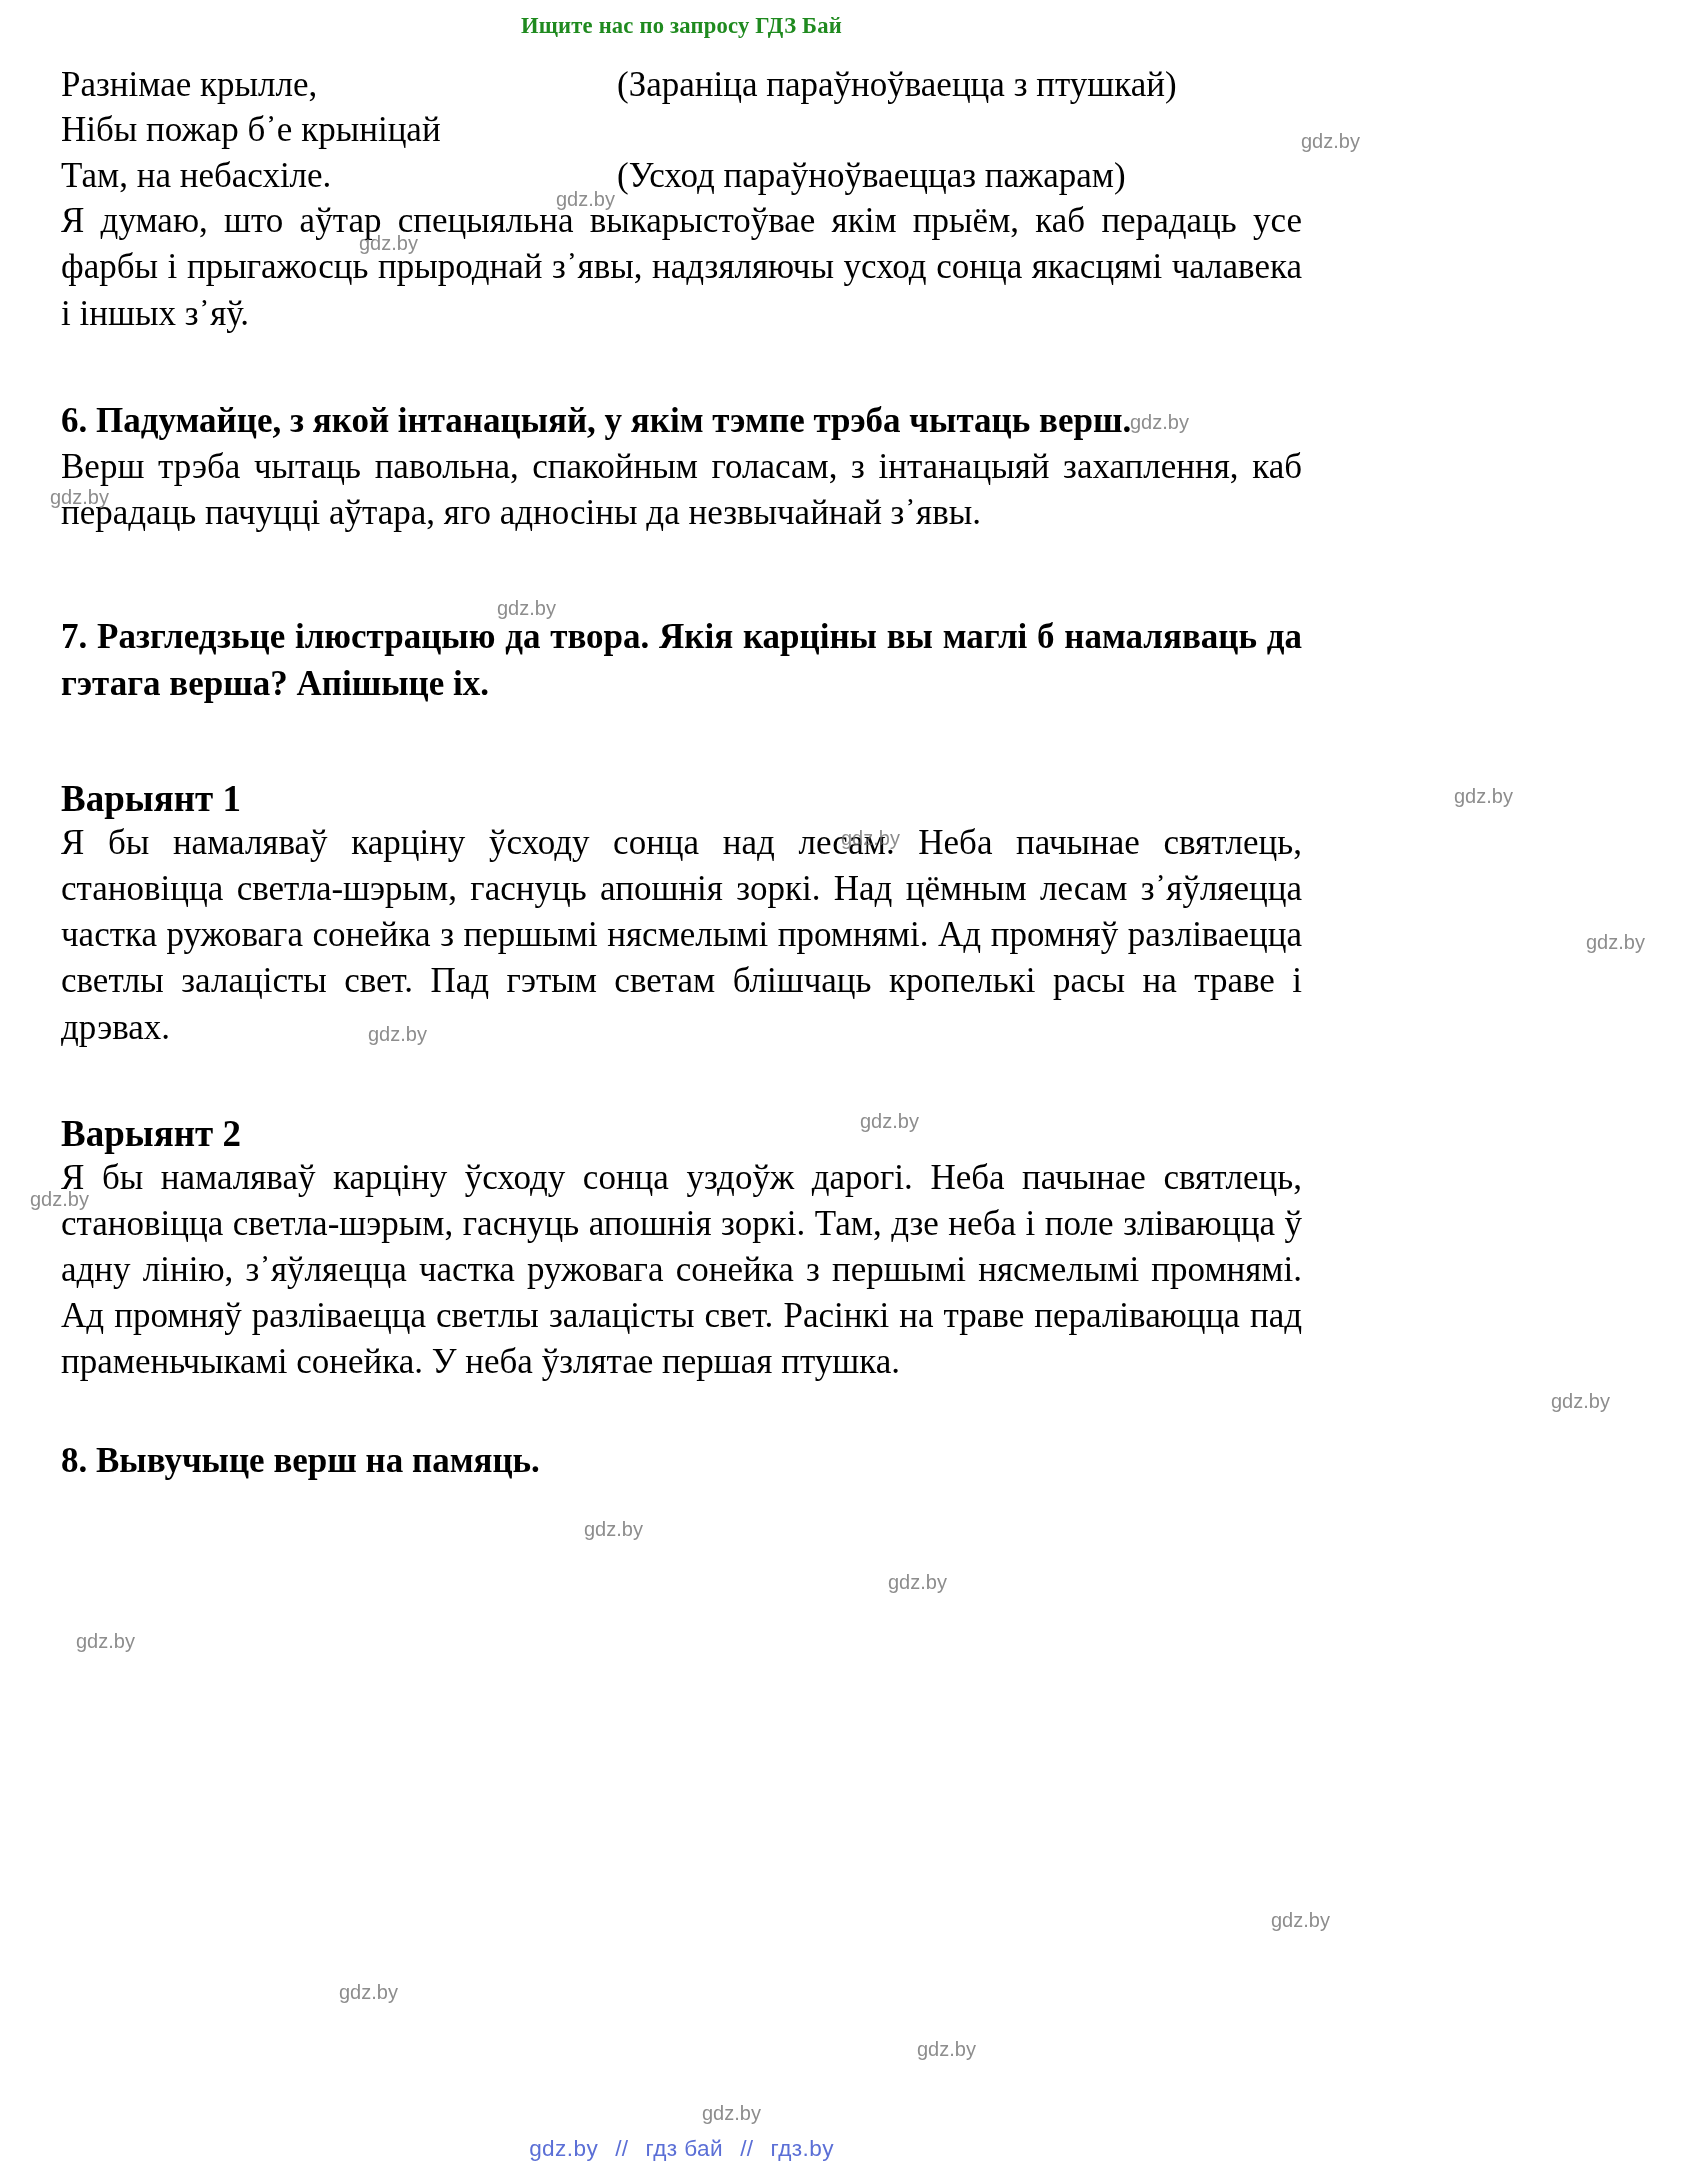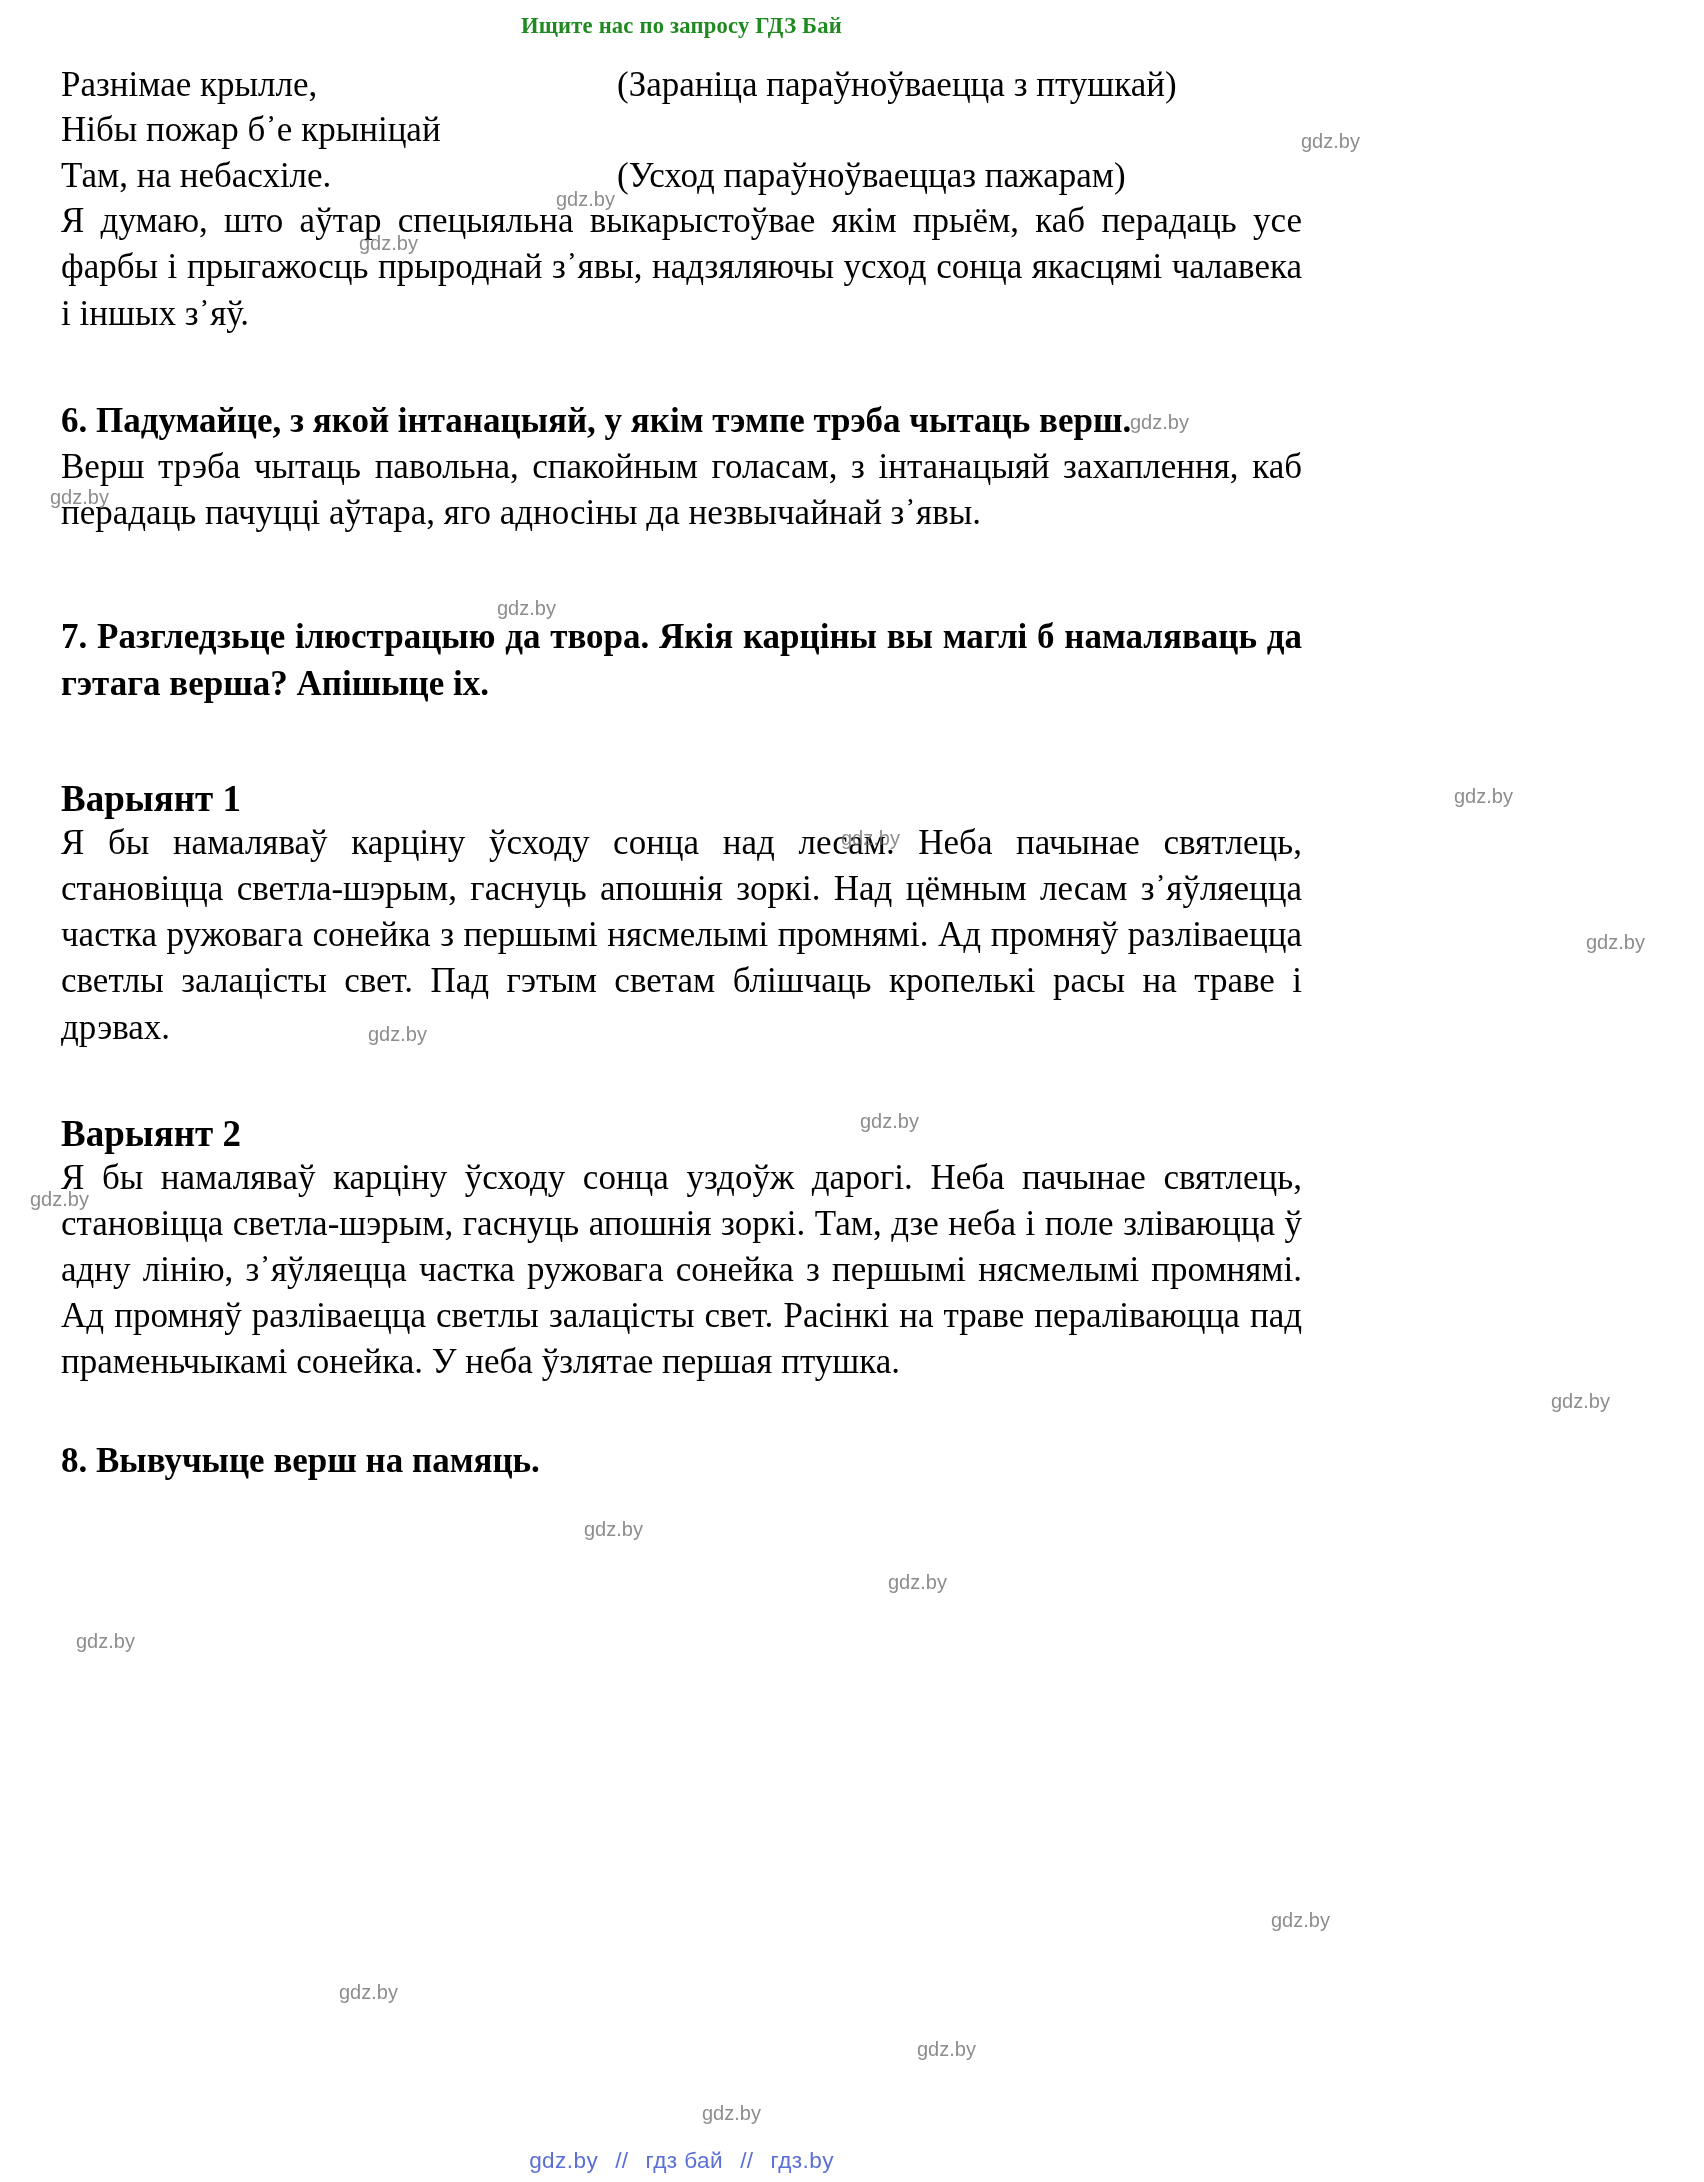--- a/index.html
+++ b/index.html
@@ -90,21 +90,21 @@
     font-size: 20px;
     opacity: 0.78;
     white-space: nowrap;
     pointer-events: none;
     user-select: none;
   }
   .footer {
     position: absolute;
     left: 0;
     right: 0;
-    bottom: 16px;
+    bottom: 28px;
     text-align: center;
     color: #5b6fd6;
     font-family: "Liberation Sans", sans-serif;
     font-size: 22.6px;
     letter-spacing: 0.4px;
   }
   .footer span { margin: 0 5.2px; }
 </style>
 </head>
 <body>

